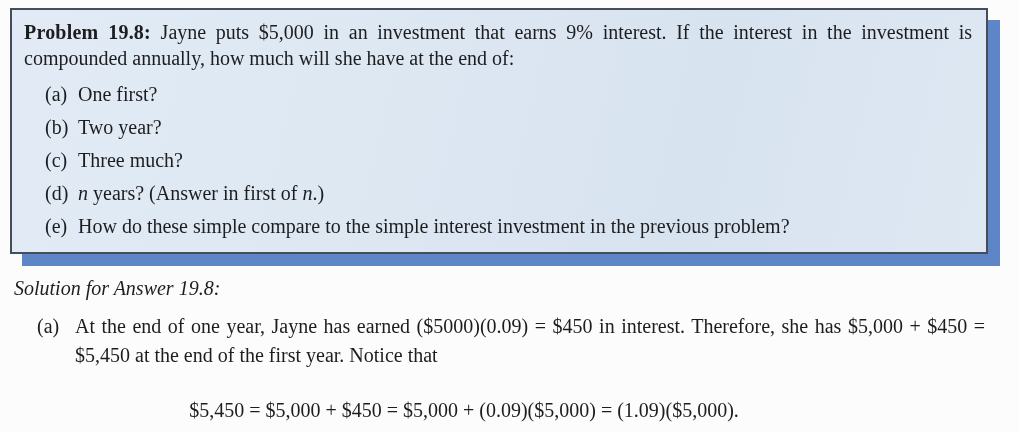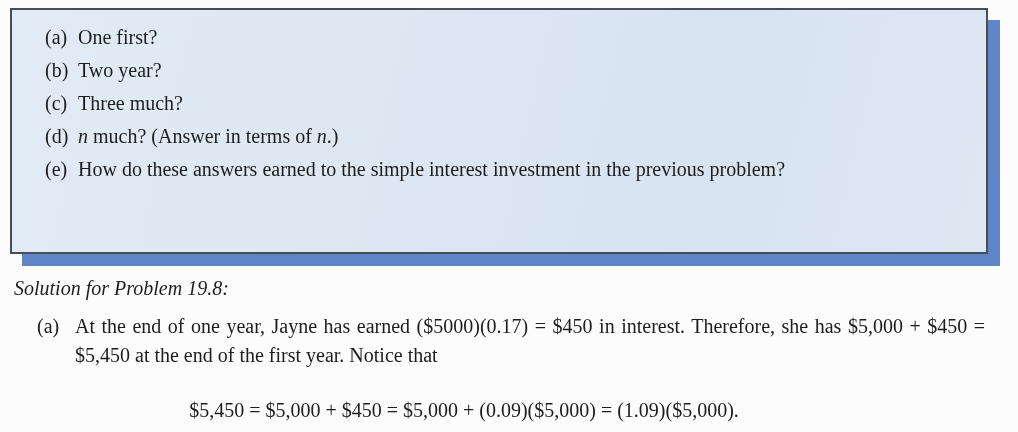--- a/index.html
+++ b/index.html
@@ -72,47 +72,51 @@
     text-align:center;
     font-size:20px;line-height:24px;
   }
 </style>
 </head>
 <body>
 
 <div class="page">
 
   <section class="problem-box">
+    <p class="statement">
+      <b>Problem 19.8:</b>
+      <span>Jayne puts $5,000 in an investment that earns 9% interest.  If the interest in the investment is compounded annually, how much will she have at the end of:</span>
+    </p>
 
     <div class="plist">
       <div class="pitem">
         <span class="plabel">(a)</span>
         <span class="ptext">One first?</span>
       </div>
       <div class="pitem">
         <span class="plabel">(b)</span>
         <span class="ptext">Two year?</span>
       </div>
       <div class="pitem">
         <span class="plabel">(c)</span>
         <span class="ptext">Three much?</span>
       </div>
       <div class="pitem">
         <span class="plabel">(d)</span>
-        <span class="ptext"><em>n</em><span> much? (Answer in terms of </span><em>n</em><span>.)</span></span>
+        <span class="ptext"><em>n</em><span> years? (Answer in first of </span><em>n</em><span>.)</span></span>
       </div>
       <div class="pitem">
         <span class="plabel">(e)</span>
-        <span class="ptext">How do these answers earned to the simple interest investment in the previous problem?</span>
+        <span class="ptext">How do these simple compare to the simple interest investment in the previous problem?</span>
       </div>
     </div>
   </section>
 
-  <p class="sol-head">Solution for Problem 19.8:</p>
+  <p class="sol-head">Solution for Answer 19.8:</p>
 
   <div class="sol-item">
     <span class="plabel">(a)</span>
-    <p class="sol-text">At the end of one year, Jayne has earned ($5000)(0.17) = $450 in interest.  Therefore, she has $5,000 + $450 = $5,450 at the end of the first year. Notice that</p>
+    <p class="sol-text">At the end of one year, Jayne has earned ($5000)(0.09) = $450 in interest.  Therefore, she has $5,000 + $450 = $5,450 at the end of the first year. Notice that</p>
   </div>
 
   <p class="equation">$5,450 = $5,000 + $450 = $5,000 + (0.09)($5,000) = (1.09)($5,000).</p>
 
 </div>
 
 </body></html>

